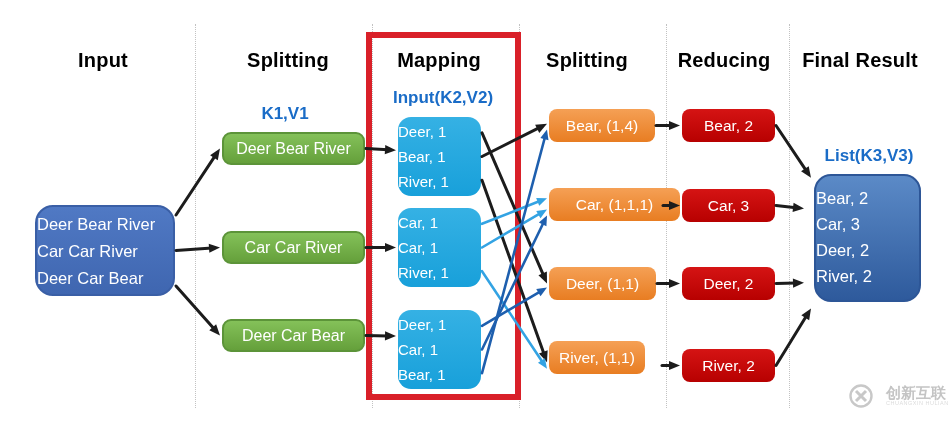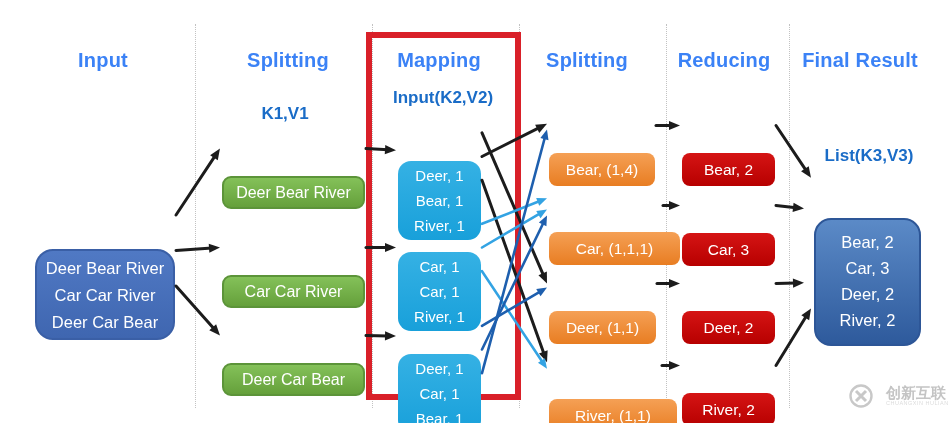--- a/index.html
+++ b/index.html
@@ -2,38 +2,38 @@
 <html><head>
 <meta charset="utf-8">
 <style>
   html,body{margin:0;padding:0;background:#fff;}
   #stage{
     position:relative;width:950px;height:423px;background:#ffffff;overflow:hidden;
     font-family:"Liberation Sans","DejaVu Sans",sans-serif;
   }
   .divider{position:absolute;top:24px;height:384px;width:0;border-left:1px dotted #c2c2c2;z-index:1;}
   .col-header{position:absolute;top:49px;width:160px;text-align:center;font-weight:bold;
-    font-size:20px;color:#3b82f6;letter-spacing:0.2px;z-index:2;}
+    font-size:20px;color:#000000;letter-spacing:0.2px;z-index:2;}
   .sub-label{position:absolute;width:160px;text-align:center;font-weight:bold;
     font-size:17px;color:#1a6cc7;z-index:2;}
-  .box{position:absolute;color:#fff;text-align:center;box-sizing:border-box;z-index:5;margin-top:44px;}
+  .box{position:absolute;color:#fff;text-align:left;box-sizing:border-box;z-index:5;}
   .oneline{display:flex;align-items:center;justify-content:center;}
   .input-box{left:35px;top:205px;width:140px;height:91px;border-radius:18px;
     background:linear-gradient(180deg,#5079c4 0%,#3f66b0 100%);border:2px solid #3a5fa6;
     font-size:16.5px;line-height:27px;padding-top:4px;}
   .split-box{left:222px;width:143px;height:33px;border-radius:9px;
     background:linear-gradient(180deg,#84c159 0%,#65a03b 100%);border:2px solid #5c9439;font-size:16px;}
   .sp0{top:132px}.sp1{top:231px}.sp2{top:319px}
   .map-box{left:398px;width:83px;height:79px;border-radius:13px;
     background:linear-gradient(180deg,#35b1e4 0%,#18a0da 100%);
     font-size:15px;line-height:25px;padding-top:2px;}
   .mp0{top:117px}.mp1{top:208px}.mp2{top:310px}
   .shuffle-box{left:549px;height:33px;border-radius:8px;
     background:linear-gradient(180deg,#f5a055 0%,#e87d22 100%);font-size:15.5px;}
-  .sh0{top:109px;width:106px}.sh1{top:188px;width:131px}.sh2{top:267px;width:107px}.sh3{top:355px;width:128px}
+  .sh0{top:109px;width:106px}.sh1{top:188px;width:131px}.sh2{top:267px;width:107px}.sh3{top:341px;width:96px}
   .reduce-box{left:682px;width:93px;height:33px;border-radius:8px;
     background:linear-gradient(180deg,#d51414 0%,#b70000 100%);font-size:15.5px;}
   .rd0{top:109px}.rd1{top:189px}.rd2{top:267px}.rd3{top:349px}
   .final-box{left:814px;top:174px;width:107px;height:128px;border-radius:17px;
     background:linear-gradient(180deg,#5b8ac7 0%,#2e5a9c 100%);border:2px solid #2d5697;
     font-size:16.5px;line-height:26px;padding-top:9px;}
   .highlight-rect{position:absolute;left:366px;top:32px;width:155px;height:368px;
     border:6px solid #d92029;box-sizing:border-box;z-index:3;}
   #arrows{position:absolute;left:0;top:0;z-index:20;pointer-events:none;}
   .watermark{position:absolute;left:848px;top:383px;display:flex;align-items:center;

